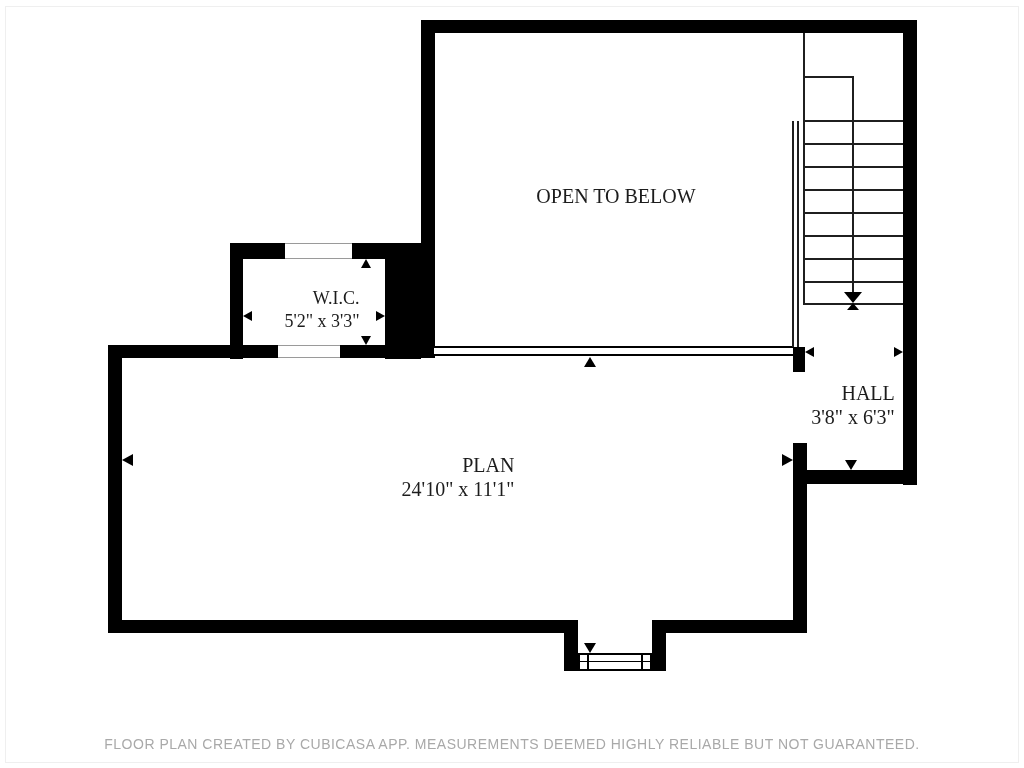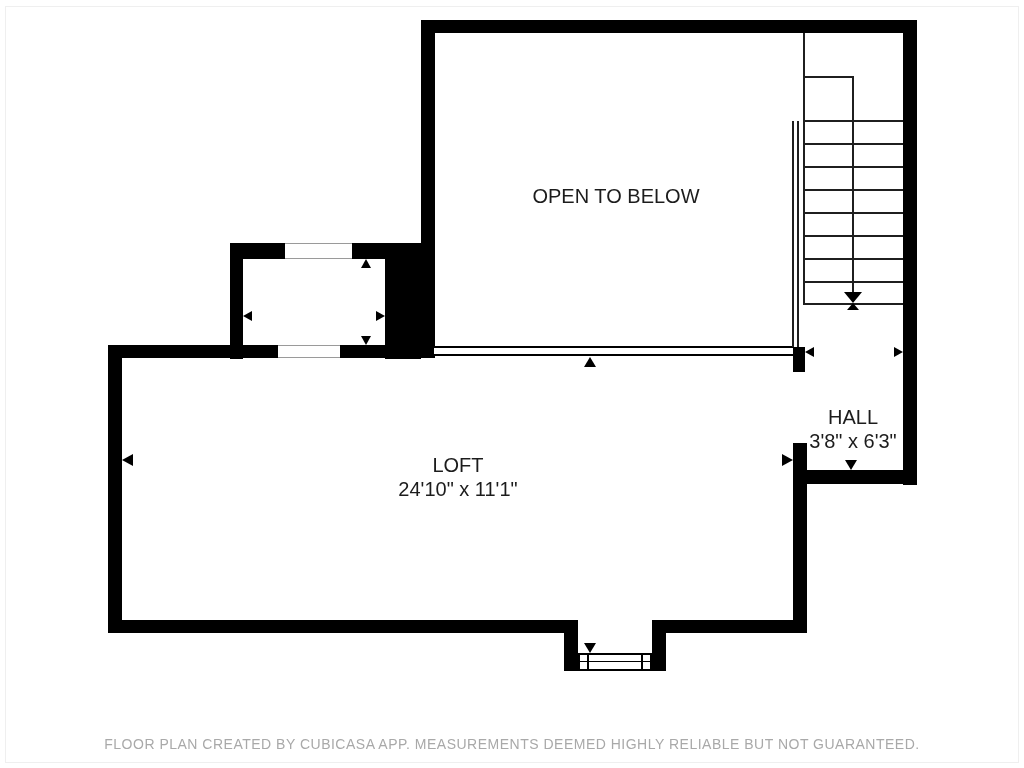--- a/index.html
+++ b/index.html
@@ -6,21 +6,21 @@
   #canvas{
     position:relative;width:1024px;height:768px;background:#fff;overflow:hidden;
     font-family:"Liberation Sans", sans-serif;color:#1c1c1c;
   }
   #frame{position:absolute;left:5px;top:6px;right:5px;bottom:5px;border:1px solid #efefef;}
   .wall{position:absolute;background:#000;}
   .tline{position:absolute;background:#1f1f1f;}
   .arrow{position:absolute;width:0;height:0;}
   .room-label{
     position:absolute;transform:translate(-50%,-50%);
-    text-align:center;white-space:nowrap;line-height:24px;font-size:20px;color:#1c1c1c;
+    text-align:right;white-space:nowrap;line-height:24px;font-size:20px;color:#1c1c1c;font-family:Liberation Serif, serif;
   }
   .room-label .dims{font-size:20px;}
   .room-label.small{font-size:18px;line-height:23px;}
   .room-label.small .dims{font-size:18px;}
   .opening{position:absolute;background:#fff;border-top:1px solid #9a9a9a;border-bottom:1px solid #9a9a9a;}
   .railing{position:absolute;background:#fff;border-top:2px solid #000;border-bottom:2px solid #000;}
   .stairwell-band{position:absolute;background:#fff;border-left:2px solid #1f1f1f;border-right:2px solid #1f1f1f;}
   .window-frame{position:absolute;background:#fff;border:2px solid #000;}
   .window-frame .post{position:absolute;top:0;bottom:0;width:2px;background:#000;}
   .window-frame .mid{position:absolute;left:0;right:0;top:50%;height:1px;background:#000;margin-top:-1px;}
@@ -95,25 +95,29 @@
   <div class="arrow" style="left:361px;top:336px;border-left:5px solid transparent;border-right:5px solid transparent;border-top:9px solid #000;"></div>
 
   <div class="arrow" style="left:805px;top:347px;border-top:5px solid transparent;border-bottom:5px solid transparent;border-right:9px solid #000;"></div>
   <div class="arrow" style="left:894px;top:347px;border-top:5px solid transparent;border-bottom:5px solid transparent;border-left:9px solid #000;"></div>
   <div class="arrow" style="left:845px;top:460px;border-left:6px solid transparent;border-right:6px solid transparent;border-top:10px solid #000;"></div>
 
   <div class="room-label" style="left:616px;top:196px;">
     <div>OPEN TO BELOW</div>
   </div>
 
+  <div class="room-label small" style="left:322px;top:310px;">
+    <div>W.I.C.</div>
+    <div class="dims">5'2" x 3'3"</div>
+  </div>
 
   <div class="room-label" style="left:458px;top:477px;">
-    <div>LOFT</div>
+    <div>PLAN</div>
     <div class="dims">24'10" x 11'1"</div>
   </div>
 
-  <div class="room-label" style="left:853px;top:405px;margin-top:24px;">
+  <div class="room-label" style="left:853px;top:405px;">
     <div>HALL</div>
     <div class="dims">3'8" x 6'3"</div>
   </div>
 
   <div id="footer">FLOOR PLAN CREATED BY CUBICASA APP. MEASUREMENTS DEEMED HIGHLY RELIABLE BUT NOT GUARANTEED.</div>
 </div>
 
 </body></html>

